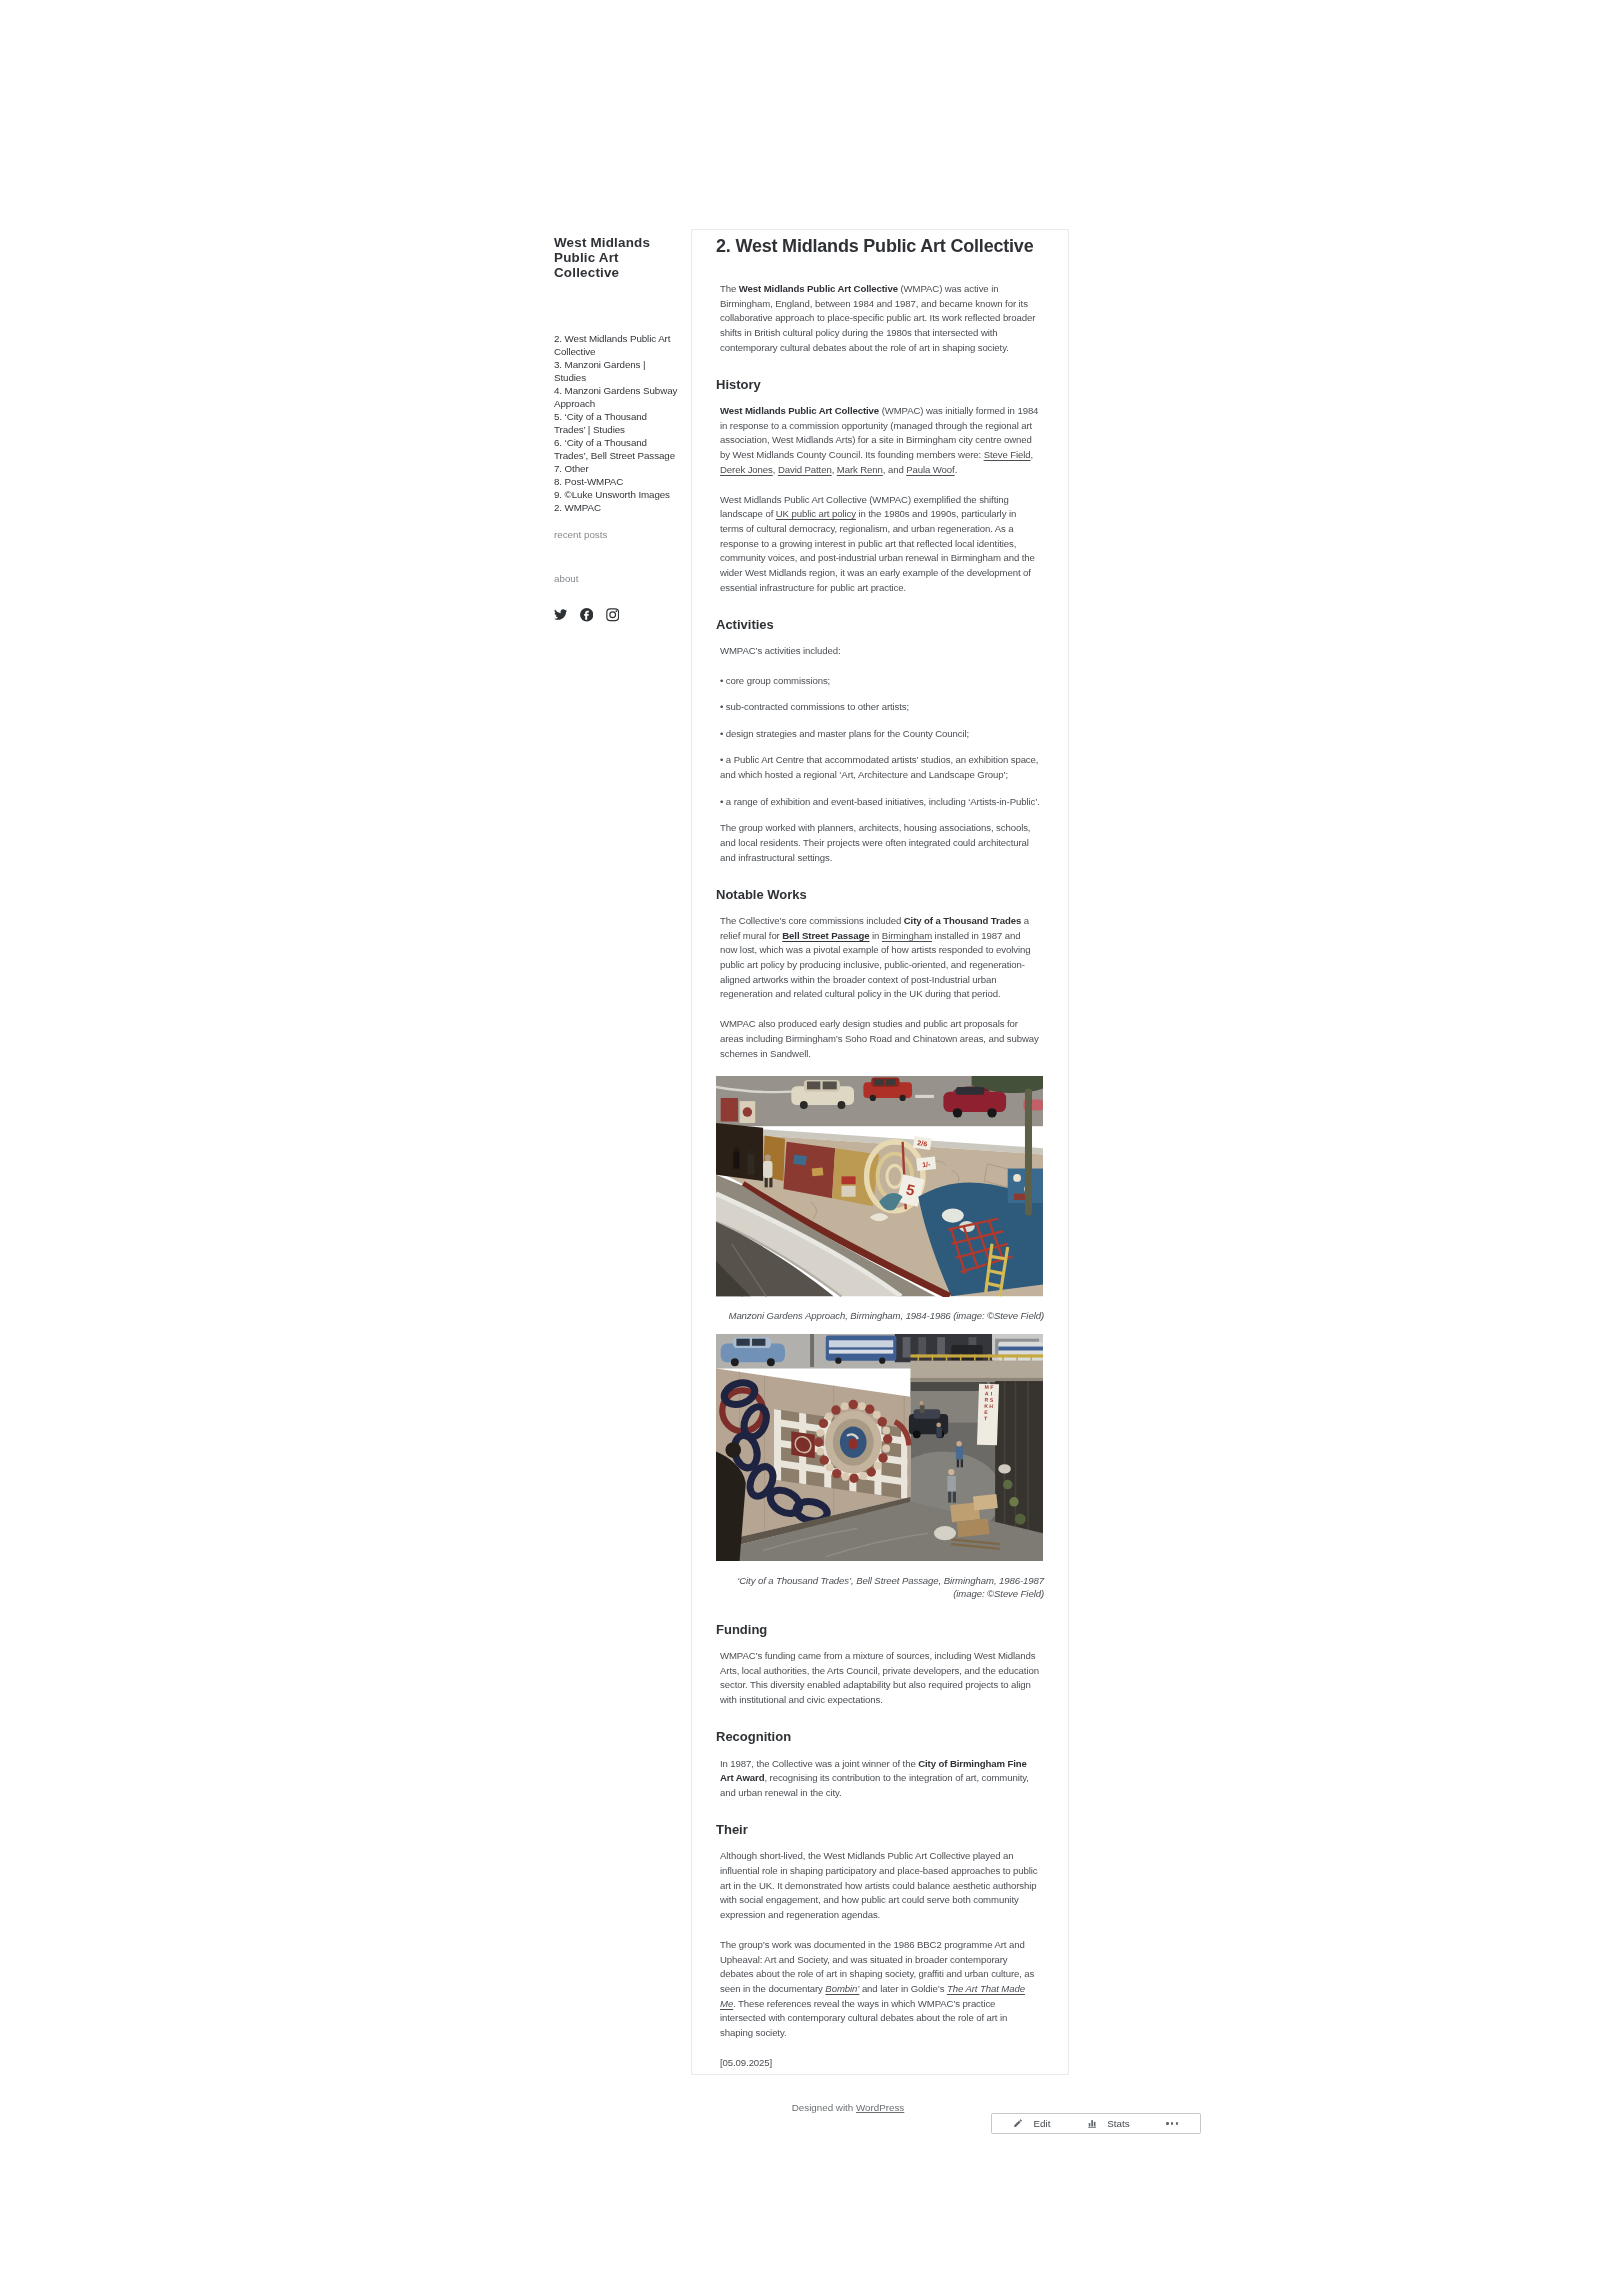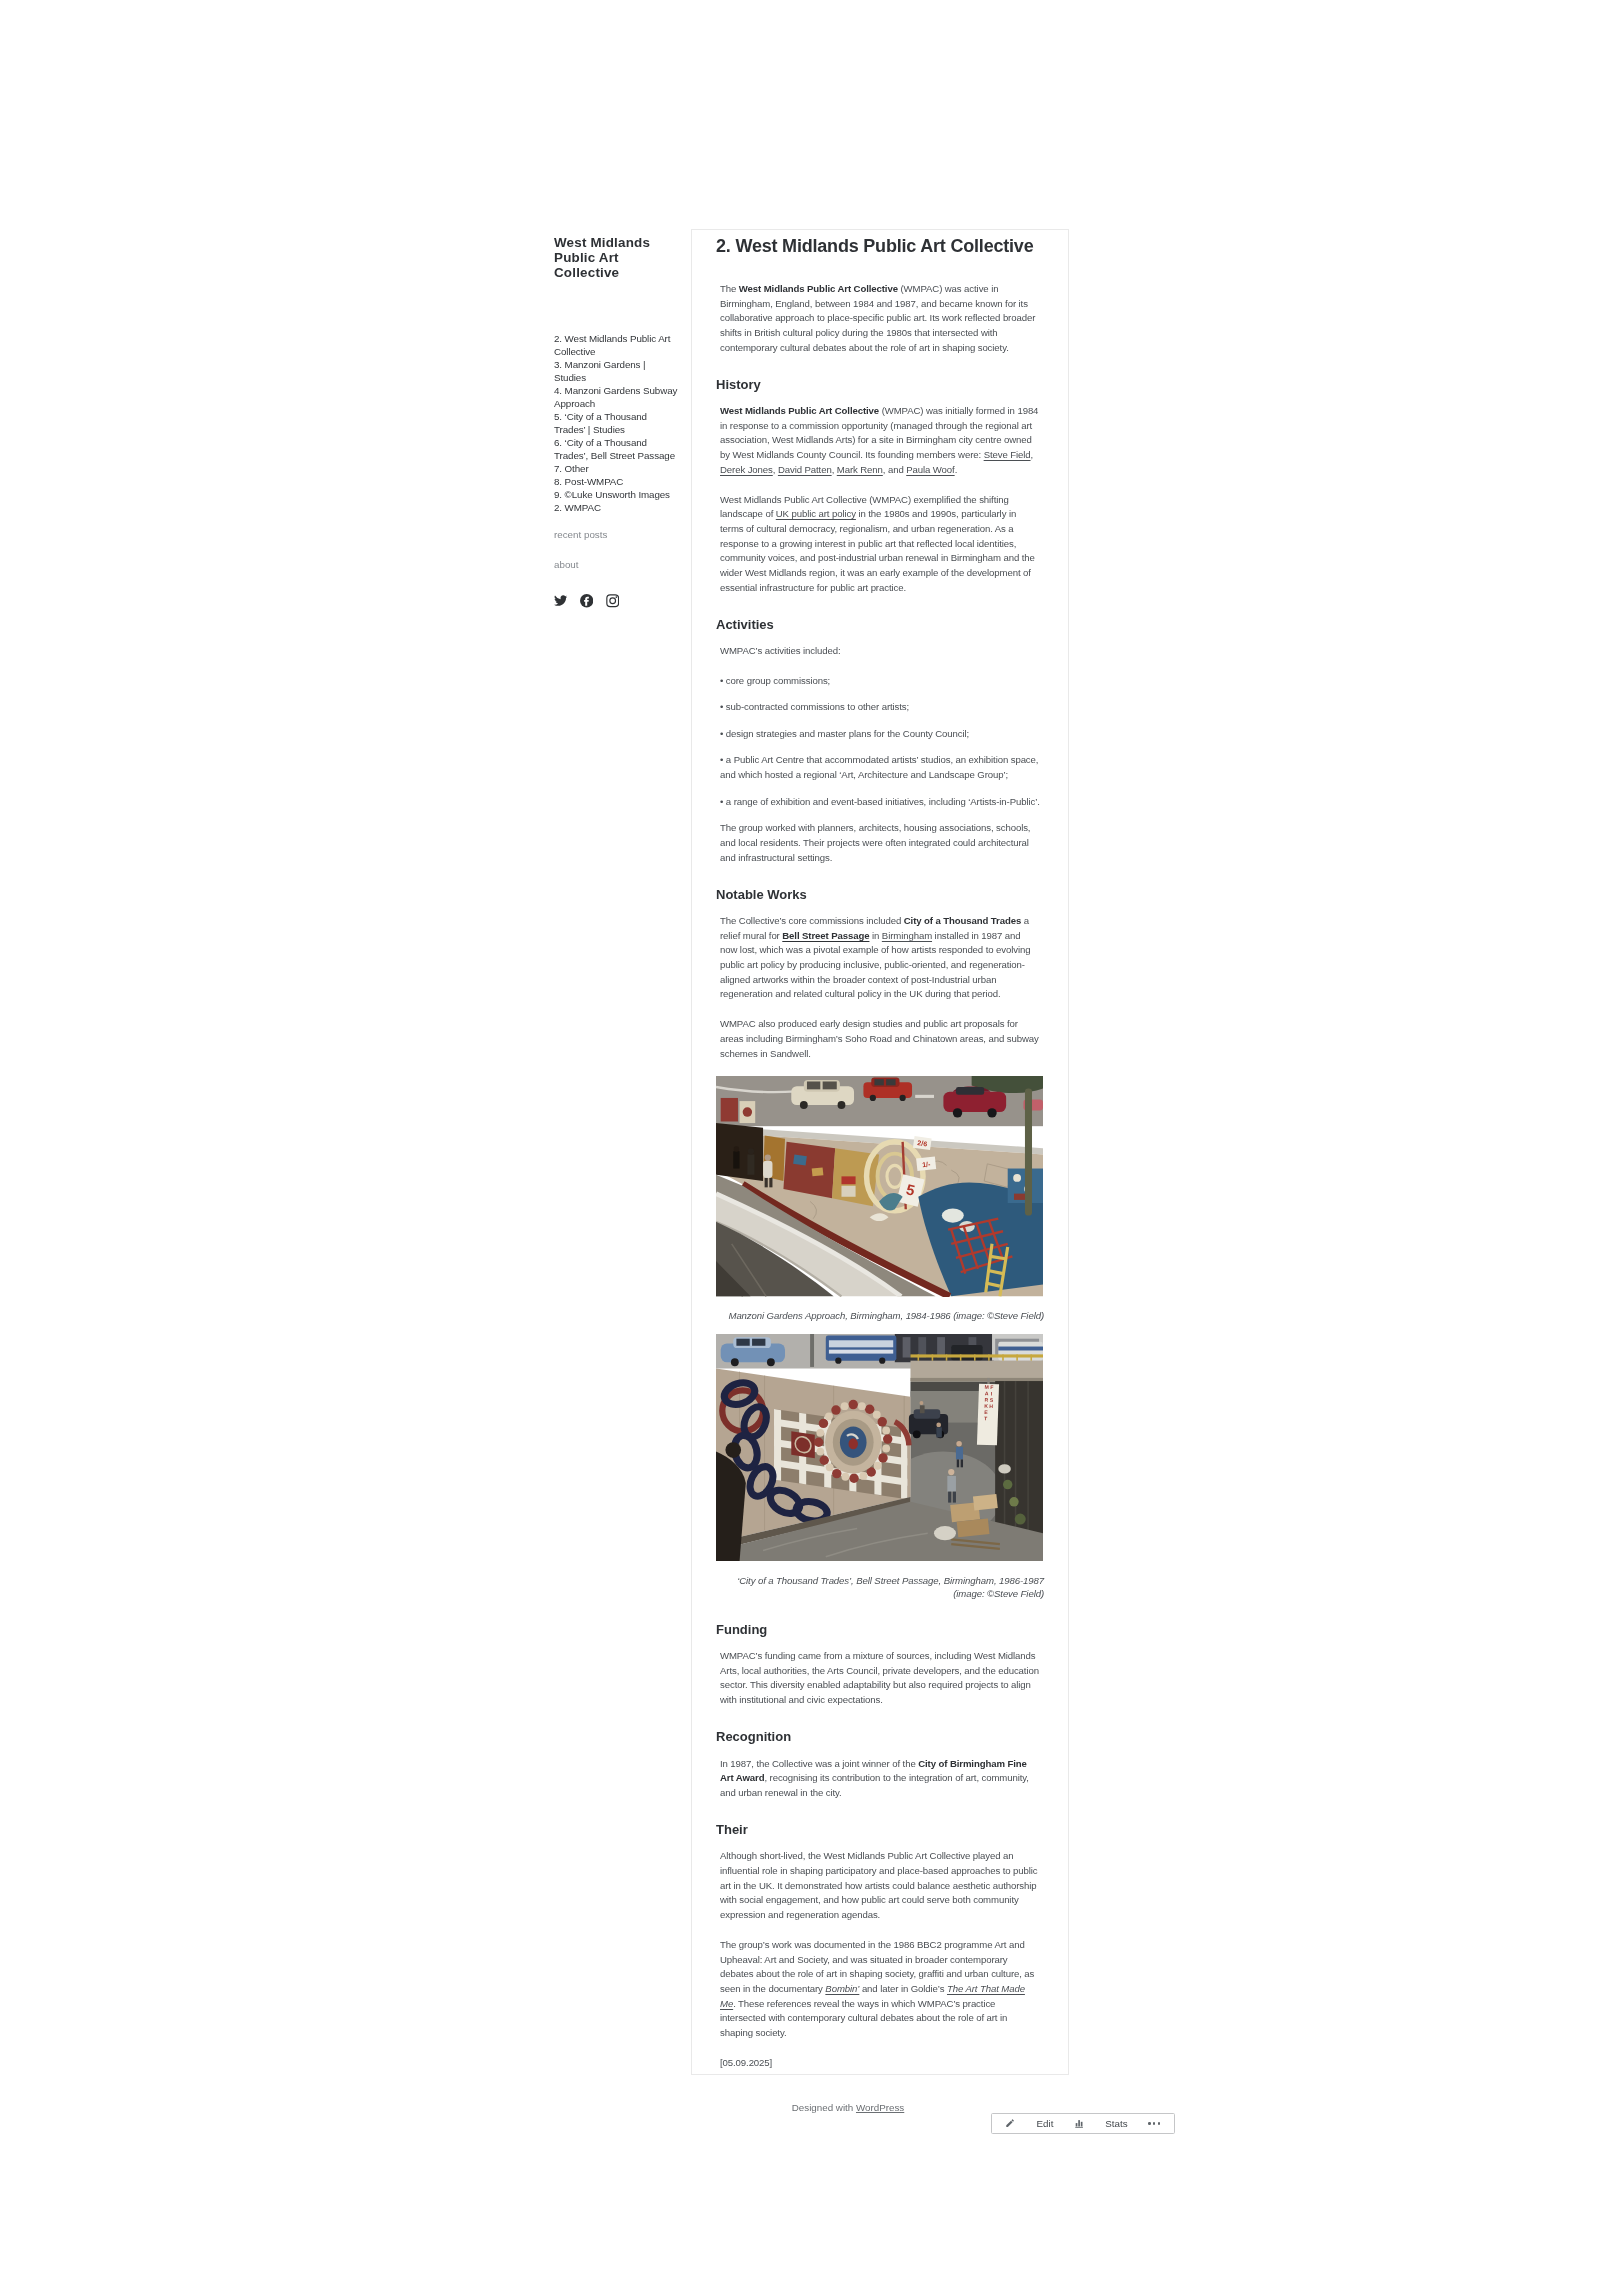--- a/index.html
+++ b/index.html
@@ -6,21 +6,21 @@
   body{
     width:1622px;height:2295px;position:relative;background:#ffffff;
     font-family:"Liberation Sans",sans-serif;color:#4b4f54;overflow:hidden;
   }
   
   .sidebar{position:absolute;left:554px;top:235px;width:124px;}
   .site-title{font-size:13.4px;line-height:15px;font-weight:700;color:#2e3135;margin:0 0 52px;letter-spacing:0.2px;cursor:pointer;}
   .nav a{display:block;font-size:9.8px;line-height:13px;color:#33363a;text-decoration:none;letter-spacing:-0.1px;cursor:pointer;}
   .side-link{display:block;font-size:9.8px;line-height:12.6px;color:#85898e;text-decoration:none;cursor:pointer;}
   .side-link.recent{margin-top:15px;}
-  .side-link.about{margin-top:17px;}
+  .side-link.about{margin-top:31px;}
   .social{margin-top:23px;display:flex;gap:12.6px;align-items:center;}
   .social a{display:block;width:13.4px;height:13.4px;color:#2f3235;cursor:pointer;}
   .social svg{width:13.4px;height:13.4px;display:block;}
   
   .card{
     position:absolute;left:691px;top:229px;width:378px;height:1846px;box-sizing:border-box;
     border:0.8px solid #e9e9e9;background:#fff;padding:4.7px 24px 0;overflow:hidden;
   }
   .card h1{font-size:18px;line-height:23.6px;color:#2e3135;margin:0 0 23.6px;letter-spacing:-0.2px;white-space:nowrap;}
   .card h2{font-size:13px;line-height:17.3px;color:#2e3135;margin:20.4px 0 11px;}
@@ -39,21 +39,21 @@
     font-size:5.1px;font-weight:700;letter-spacing:0.3px;line-height:1;
     display:flex;align-items:center;justify-content:center;transform:rotate(2deg);
   }
   
   .footer{position:absolute;top:2102px;left:659px;width:378px;text-align:center;font-size:9.8px;color:#6b6f73;}
   .footer a{color:#6b6f73;text-decoration:underline;cursor:pointer;}
   .actionbar{
     position:absolute;left:991px;top:2113px;height:21px;display:flex;align-items:center;gap:12.6px;
     padding:0 9.4px;border:0.8px solid #c5c6c8;border-radius:1.6px;background:#fff;box-sizing:border-box;
   }
-  .ab-btn{display:flex;align-items:center;gap:21px;background:none;border:none;padding:0;margin:4px;
+  .ab-btn{display:flex;align-items:center;gap:10px;background:none;border:none;padding:0;margin:12px;
     font-family:"Liberation Sans",sans-serif;font-size:9.8px;color:#43484d;cursor:pointer;justify-content:flex-end;}
   .ab-btn svg{width:10.2px;height:10.2px;display:block;fill:#60666b;}
   .dots{display:flex;gap:2.4px;align-items:center;}
   .dots i{width:2.4px;height:2.4px;border-radius:50%;background:#60666b;display:block;}
 </style>
 </head>
 <body>
 
 <aside class="sidebar">
   <h2 class="site-title">West Midlands Public Art Collective</h2>

